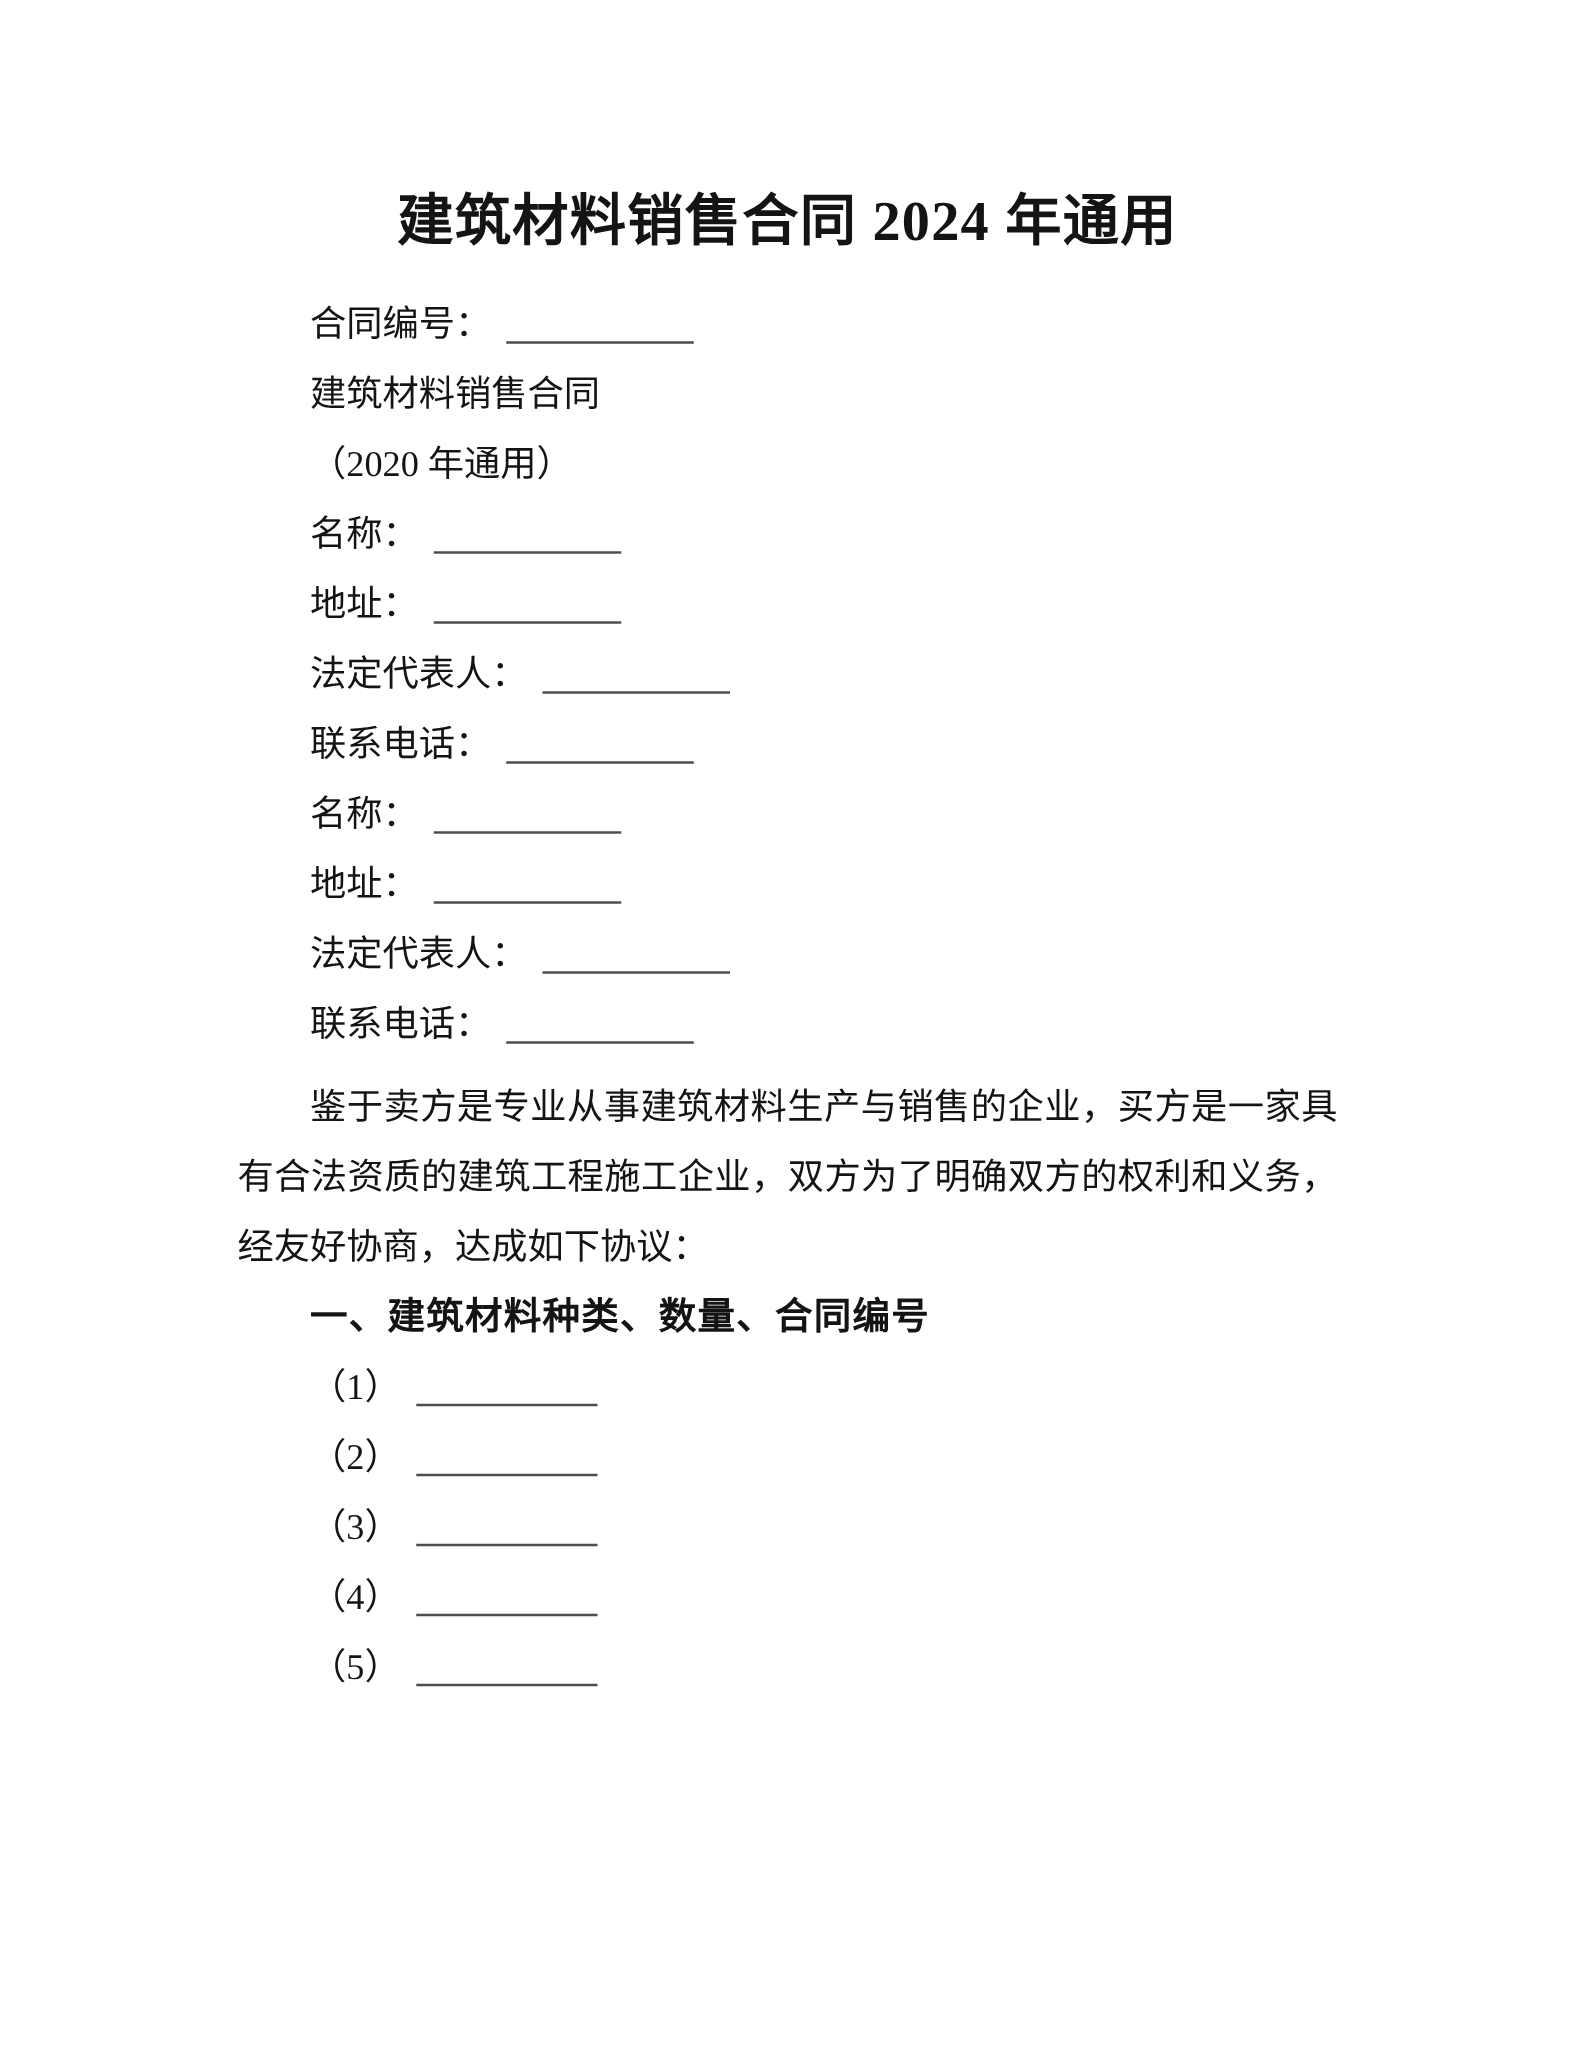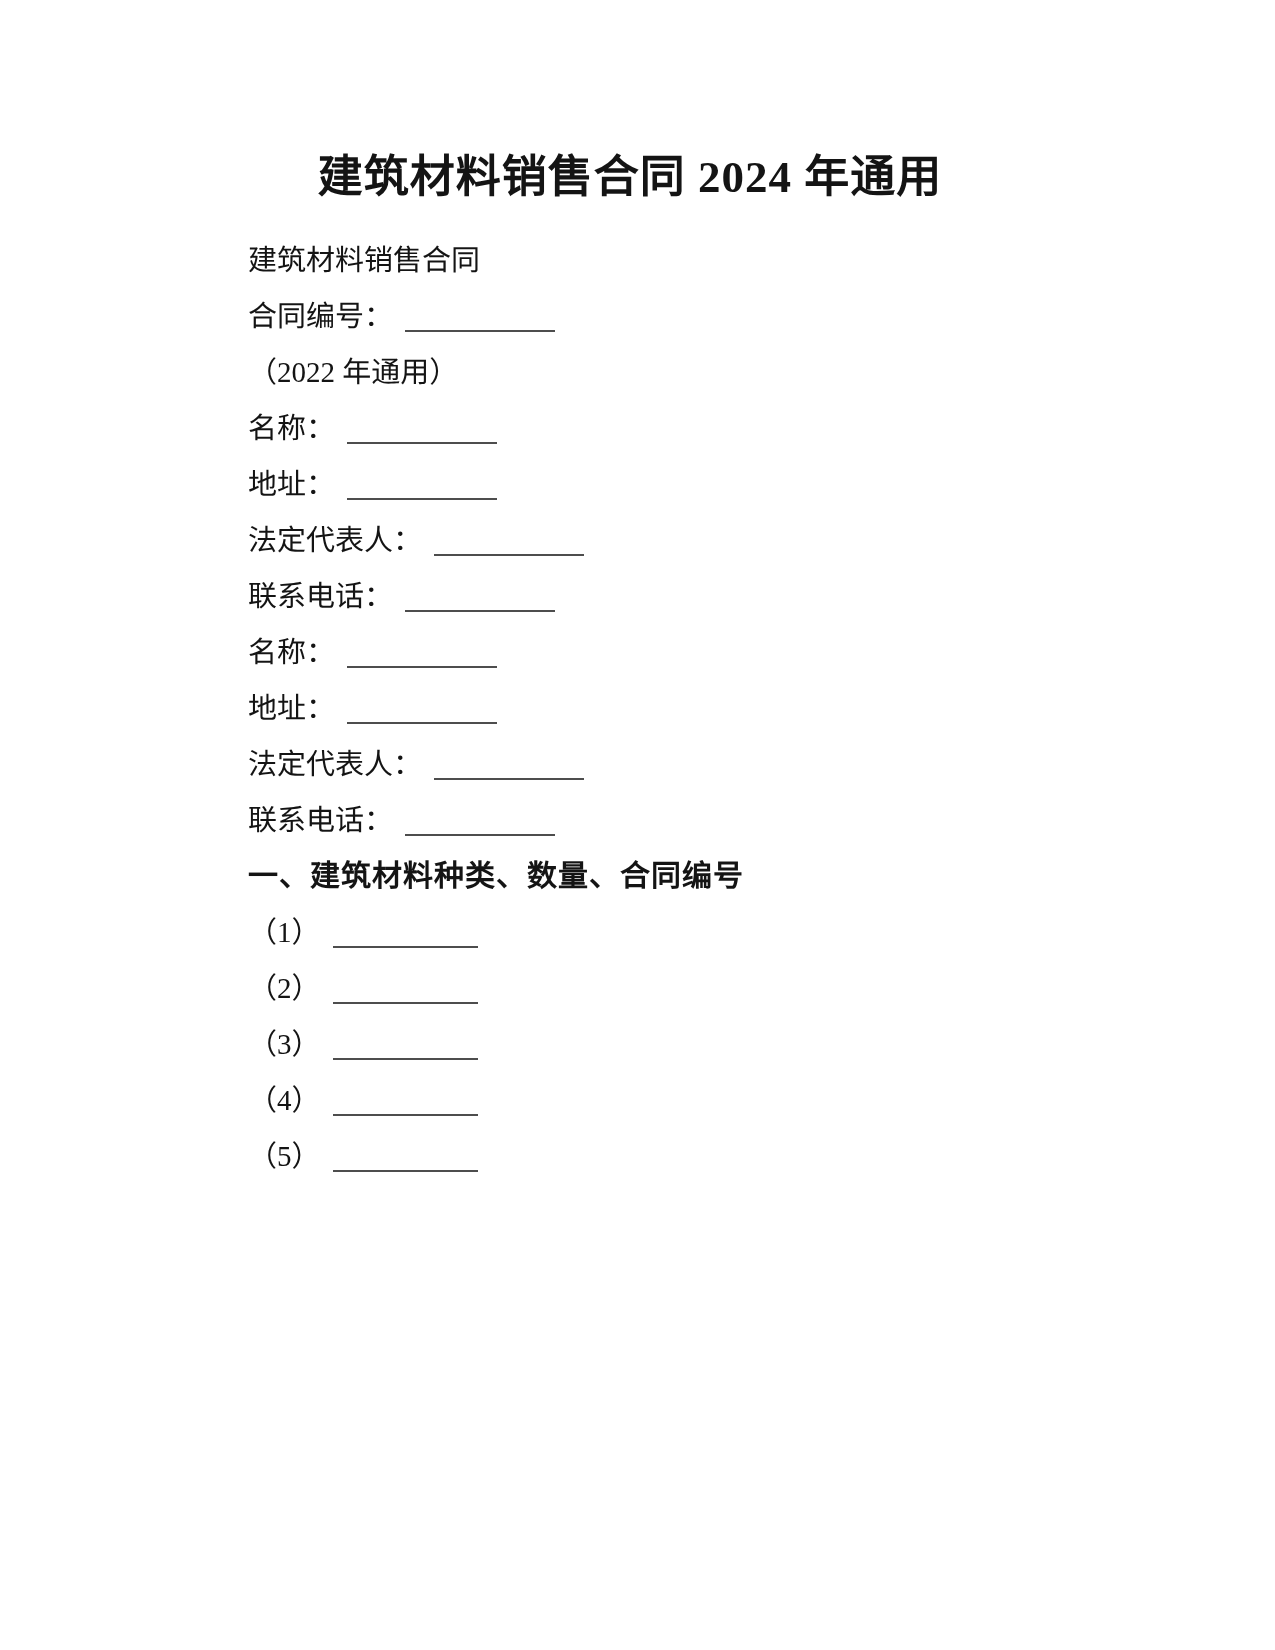--- a/index.html
+++ b/index.html
@@ -55,44 +55,45 @@
   }
   .item-blank { width: 145px; }
 </style>
 </head>
 <body>
 
 <div class="page">
 
   <h1 class="title">建筑材料销售合同 2024 年通用</h1>
 
+  <p class="line"><span>合同编号：</span><span class="blank"></span></p>
+
   <p class="line">建筑材料销售合同</p>
 
-  <p class="line"><span>合同编号：</span><span class="blank"></span></p>
-
-  <p class="line">（2022 年通用）</p>
+  <p class="line">（2020 年通用）</p>
 
 
   <p class="line"><span>名称：</span><span class="blank"></span></p>
 
   <p class="line"><span>地址：</span><span class="blank"></span></p>
 
   <p class="line"><span>法定代表人：</span><span class="blank"></span></p>
 
   <p class="line"><span>联系电话：</span><span class="blank"></span></p>
 
 
   <p class="line"><span>名称：</span><span class="blank"></span></p>
 
   <p class="line"><span>地址：</span><span class="blank"></span></p>
 
   <p class="line"><span>法定代表人：</span><span class="blank"></span></p>
 
   <p class="line"><span>联系电话：</span><span class="blank"></span></p>
 
+  <p class="para">鉴于卖方是专业从事建筑材料生产与销售的企业，买方是一家具有合法资质的建筑工程施工企业，双方为了明确双方的权利和义务，经友好协商，达成如下协议：</p>
 
   <p class="heading">一、建筑材料种类、数量、合同编号</p>
 
   <p class="line"><span>（1）</span><span class="blank item-blank"></span></p>
 
   <p class="line"><span>（2）</span><span class="blank item-blank"></span></p>
 
   <p class="line"><span>（3）</span><span class="blank item-blank"></span></p>
 
   <p class="line"><span>（4）</span><span class="blank item-blank"></span></p>

